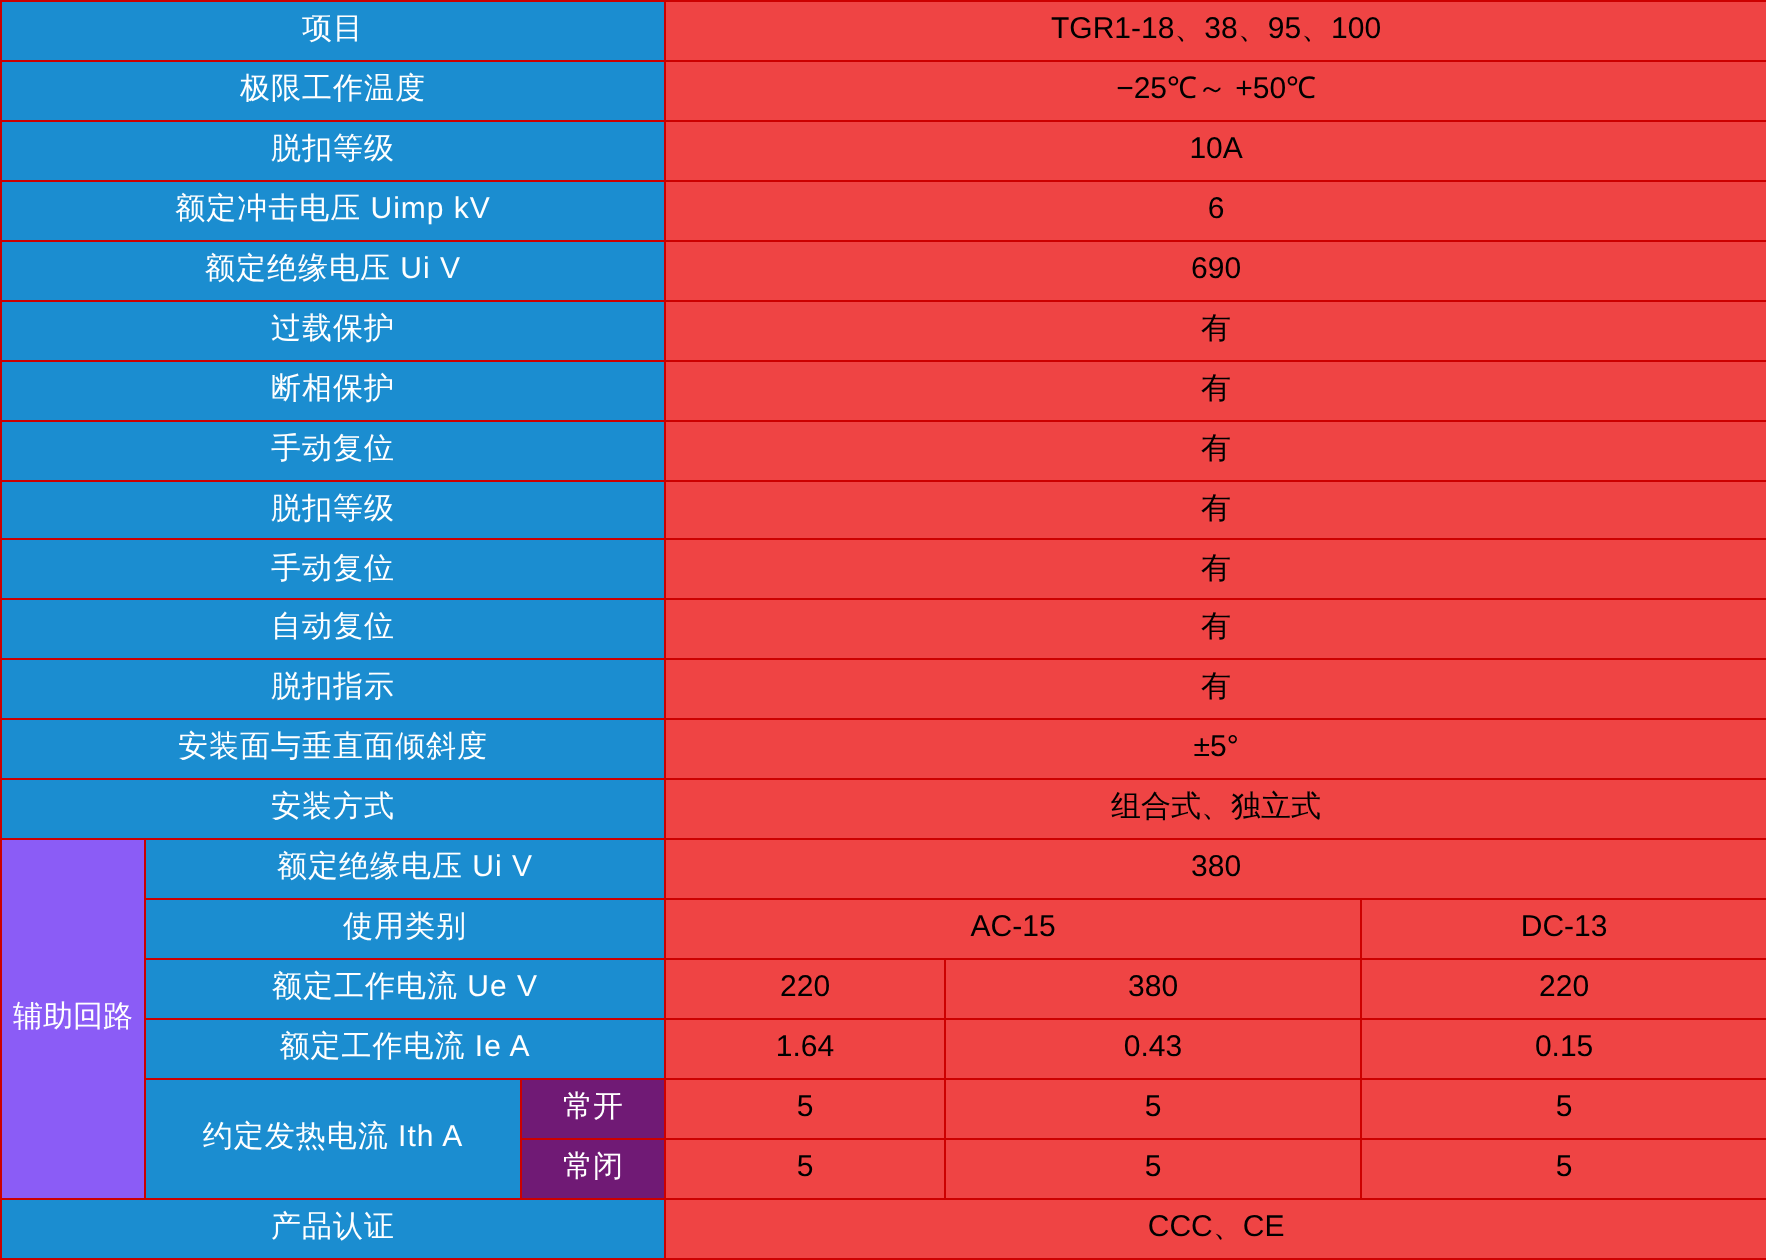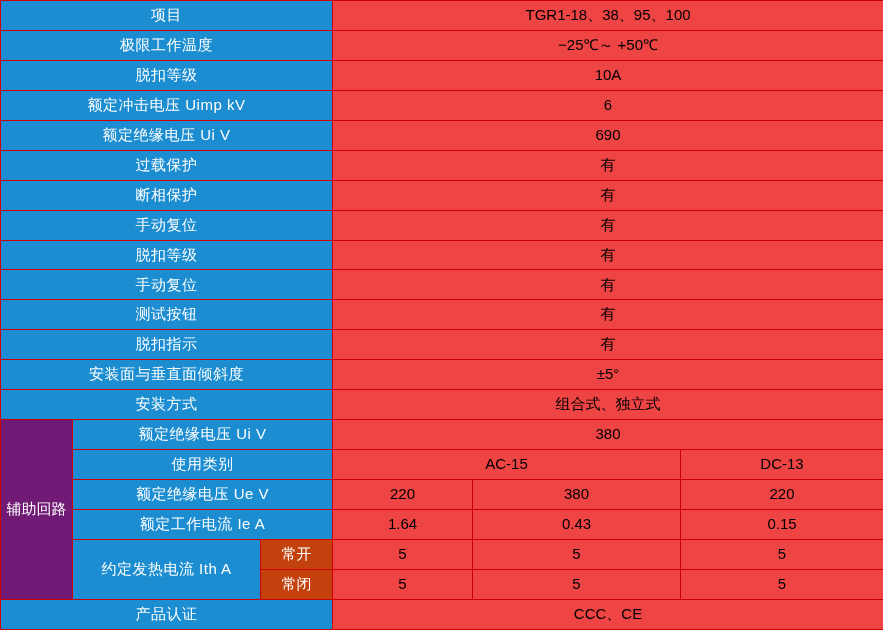--- a/index.html
+++ b/index.html
@@ -30,26 +30,26 @@
   td.label {
     background: #1b8dd0;
     color: #ffffff;
     letter-spacing: 0.5px;
   }
   td.value {
     background: #ef4444;
     color: #000000;
   }
   td.sublabel {
-    background: #c2410c;
+    background: #701a75;
     color: #ffffff;
     text-align: center;
   }
   td.side {
-    background: #701a75;
+    background: #8b5cf6;
     color: #ffffff;
   }
   .nowrap { white-space: nowrap; margin-left: 28px; }
 </style>
 </head>
 <body>
 
 <table id="spec-table">
   <colgroup>
     <col style="width:72px">
@@ -94,21 +94,21 @@
     </tr>
     <tr>
       <td class="label" colspan="3">脱扣等级</td>
       <td class="value" colspan="3">有</td>
     </tr>
     <tr>
       <td class="label" colspan="3">手动复位</td>
       <td class="value" colspan="3">有</td>
     </tr>
     <tr>
-      <td class="label" colspan="3">测试按钮</td>
+      <td class="label" colspan="3">自动复位</td>
       <td class="value" colspan="3">有</td>
     </tr>
     <tr>
       <td class="label" colspan="3">脱扣指示</td>
       <td class="value" colspan="3">有</td>
     </tr>
     <tr>
       <td class="label" colspan="3">安装面与垂直面倾斜度</td>
       <td class="value" colspan="3">±5°</td>
     </tr>
@@ -121,21 +121,21 @@
       <td class="side" rowspan="6">辅助回路</td>
       <td class="label nowrap" colspan="2">额定绝缘电压  Ui    V</td>
       <td class="value" colspan="3">380</td>
     </tr>
     <tr>
       <td class="label" colspan="2">使用类别</td>
       <td class="value" colspan="2">AC-15</td>
       <td class="value">DC-13</td>
     </tr>
     <tr>
-      <td class="label nowrap" colspan="2">额定绝缘电压  Ue    V</td>
+      <td class="label nowrap" colspan="2">额定工作电流  Ue    V</td>
       <td class="value">220</td>
       <td class="value">380</td>
       <td class="value">220</td>
     </tr>
     <tr>
       <td class="label nowrap" colspan="2">额定工作电流  Ie    A</td>
       <td class="value">1.64</td>
       <td class="value">0.43</td>
       <td class="value">0.15</td>
     </tr>

